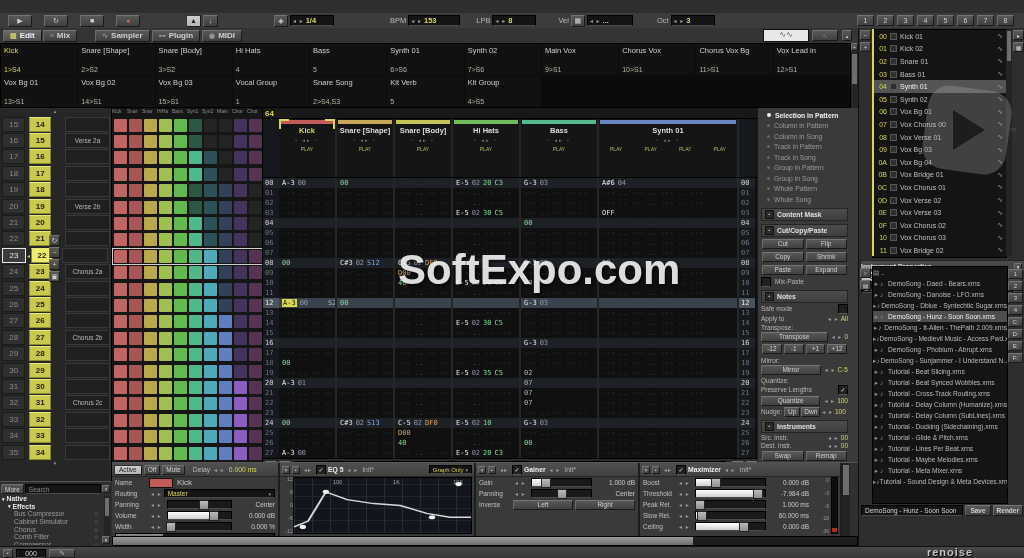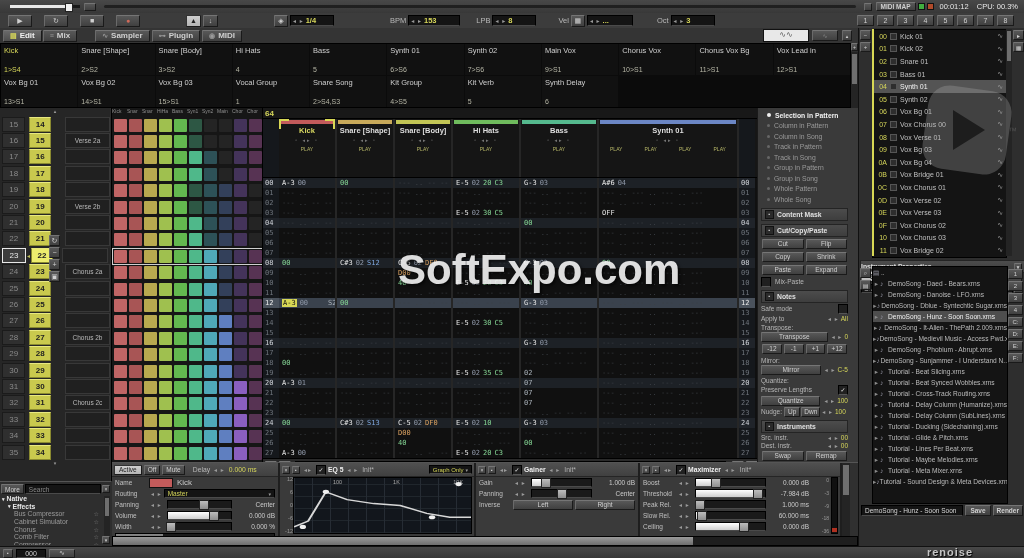--- a/index.html
+++ b/index.html
@@ -159,35 +159,20 @@
   .wmlogo .sq{position:absolute;inset:0;background:#aaa;border-radius:22px;transform:rotate(8deg);}
   .wmlogo .tri{position:absolute;left:28px;top:22px;width:0;height:0;border-left:32px solid #333;
                border-top:20px solid transparent;border-bottom:20px solid transparent;}
   .wmlogo .tm{position:absolute;right:-8px;top:38px;font-size:9px;color:#999;}
 </style>
 </head>
 <body>
 
 <div id="root">
 
-  <div class="abs menubar">
-    <div id="menuItems" style="display:flex;"></div>
-    <div style="width:70px;height:3px;background:#181818;margin-left:10px;position:relative;">
-      <div style="position:absolute;left:0;top:0;height:3px;width:80%;background:#e8e8e8;"></div>
-      <div style="position:absolute;left:78%;top:-2px;width:6px;height:7px;background:#f0f0f0;border:1px solid #222;"></div>
-    </div>
-    <div class="bevel" style="width:12px;height:8px;margin-left:4px;font-size:5px;"></div>
-    <div class="mgroove" style="flex:1;margin:0 8px;"></div>
-    <div class="bevel" style="width:8px;height:8px;"></div>
-    <div class="bevel" style="height:9px;padding:0 4px;margin-left:4px;font-size:6.5px;font-weight:bold;">MIDI MAP</div>
-    <div class="led" style="background:#3fae3f;"></div>
-    <div class="led" style="background:#b04a2a;"></div>
-    <span style="margin-left:6px;font-size:7.5px;color:#e8e8e8;">00:01:12</span>
-    <span style="margin:0 6px 0 8px;font-size:7.5px;color:#e8e8e8;">CPU: 00.3%</span>
-  </div>
 
   <div class="abs transport" id="transport">
       <div class="bevel tbtn" style="margin-left: 8px;">▶</div>
       <div class="bevel tbtn" style="margin-left: 12px;">↻</div>
       <div class="bevel tbtn" style="margin-left: 12px;">■</div>
       <div class="bevel tbtn" style="margin-left: 12px; color: rgb(208, 106, 90);">●</div>
       <div class="bevel tbtn pressed" style="margin-left: 46px; width: 15px;">▲</div>
       <div class="bevel tbtn" style="width: 15px;">↓</div>
       <div class="bevel tbtn" style="margin-left: 56px; width: 14px;">◈</div>
       <div class="well" style="width: 44px; height: 11px; margin-left: 2px;">
@@ -314,30 +299,26 @@
       </div>
       <div class="scell">
         <div class="snm">Vocal Group</div>
         <div class="svl">1</div>
       </div>
       <div class="scell">
         <div class="snm">Snare Song</div>
         <div class="svl">2&gt;S4,S3</div>
       </div>
       <div class="scell">
+        <div class="snm">Kit Verb</div>
+        <div class="svl">5</div>
+      </div>
+      <div class="scell">
         <div class="snm">Kit Group</div>
         <div class="svl">4&gt;S5</div>
-      </div>
-      <div class="scell">
-        <div class="snm">Kit Verb</div>
-        <div class="svl">5</div>
-      </div>
-      <div class="scell">
-        <div class="snm">Synth Delay</div>
-        <div class="svl">6</div>
       </div>
     </div>
   <div class="abs bevel" style="left:851px;top:43px;width:7px;height:8px;font-size:5px;">+</div>
   <div class="abs vstrip" style="left:851px;top:52px;width:7px;height:56px;">
       <div class="hnd"></div>
     </div>
 
   <div class="abs seq" id="seq">
       <div style="height: 8px; text-align: center; color: rgb(153, 153, 153); font-size: 5px;">▴</div>
       <div class="seqrow">

